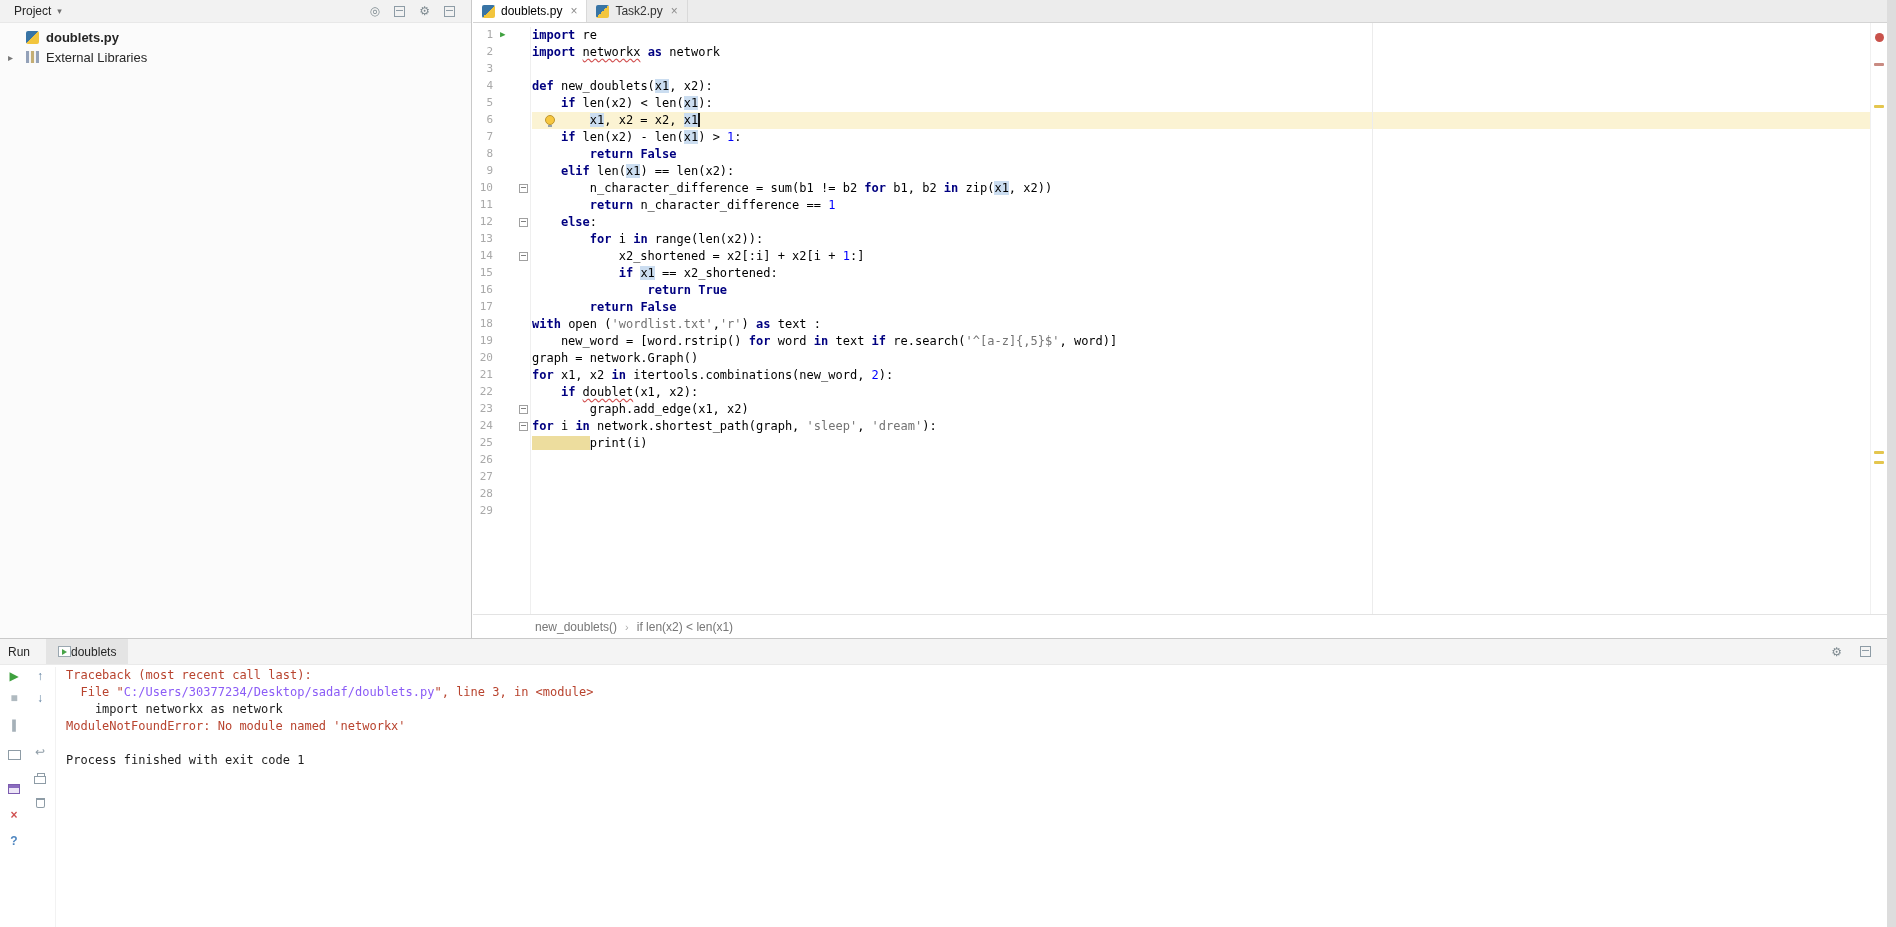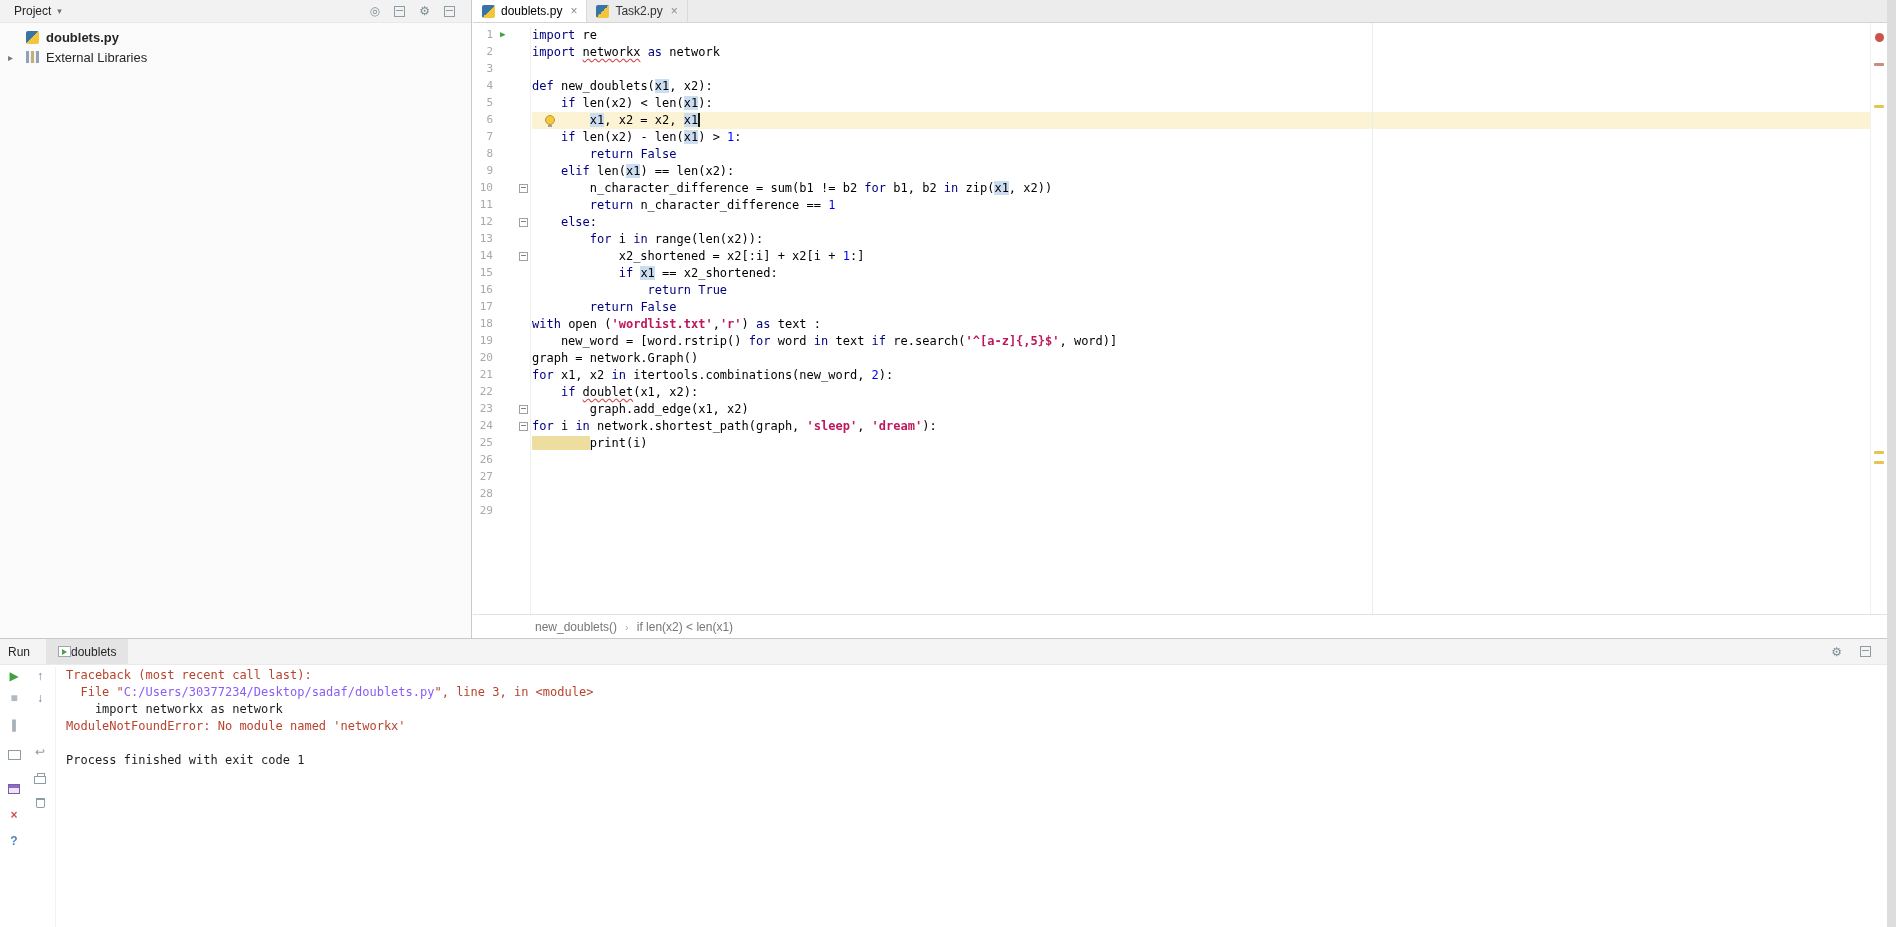--- a/index.html
+++ b/index.html
@@ -28,22 +28,22 @@
   #editor-body{position:absolute;top:23px;left:0;right:0;bottom:24px;background:#FFF;overflow:hidden}
   #gutter{position:absolute;left:0;top:4px;width:58px;bottom:0;border-right:1px solid #EFEFEF;box-sizing:border-box}
   .grow{height:17px;position:relative;font-family:"DejaVu Sans Mono",monospace;font-size:11px;color:#A9A9A9}
   .lnum{position:absolute;left:0;top:1px;width:20px;text-align:right}
   .grun{position:absolute;left:27px;top:2px;font-size:9px;color:#3FA13F}
   .gfold{position:absolute;left:46px;top:4px;width:9px;height:9px;border:1px solid #A0A0A0;background:#FFF;box-sizing:border-box}
   .gfold::after{content:"";position:absolute;left:1px;right:1px;top:2px;border-top:1px solid #808080}
   #code{position:absolute;left:59px;top:4px;right:17px;bottom:0}
   .crow{height:17px;line-height:17px;white-space:pre;font-family:"DejaVu Sans Mono",monospace;font-size:12px;color:#000;position:relative}
   .crow.cur{background:#FBF3D3}
-  .k{color:#000080;font-weight:normal}
-  .s{color:#be185d;font-weight:bold}
+  .k{color:#000080;font-weight:bold}
+  .s{color:#737373;font-weight:normal}
   .n{color:#0000FF}
   .e{text-decoration-line:underline;text-decoration-style:wavy;text-decoration-color:#D25252;text-underline-offset:2px}
   .hl{background:#CBDDF0}
   .w{background:#EDDD9E}
   .caret{border-right:2px solid #1A1A1A}
   .bulb{position:absolute;left:13px;top:3px;width:10px;height:10px;border-radius:50%;background:#F7C73F;border:1px solid #BE952F;box-sizing:border-box}
   .bulb::after{content:"";position:absolute;left:2px;bottom:-3px;width:4px;height:2px;background:#98A2A8}
   .vguide{position:absolute;left:899px;top:0;bottom:0;width:1px;background:#ECECEC;pointer-events:none}
   #stripe{position:absolute;right:0;top:0;width:17px;bottom:0;border-left:1px solid #F0F0F0;background:#FFF;box-sizing:border-box}
   .sind{position:absolute;left:4px;width:9px;height:9px;border-radius:50%}

